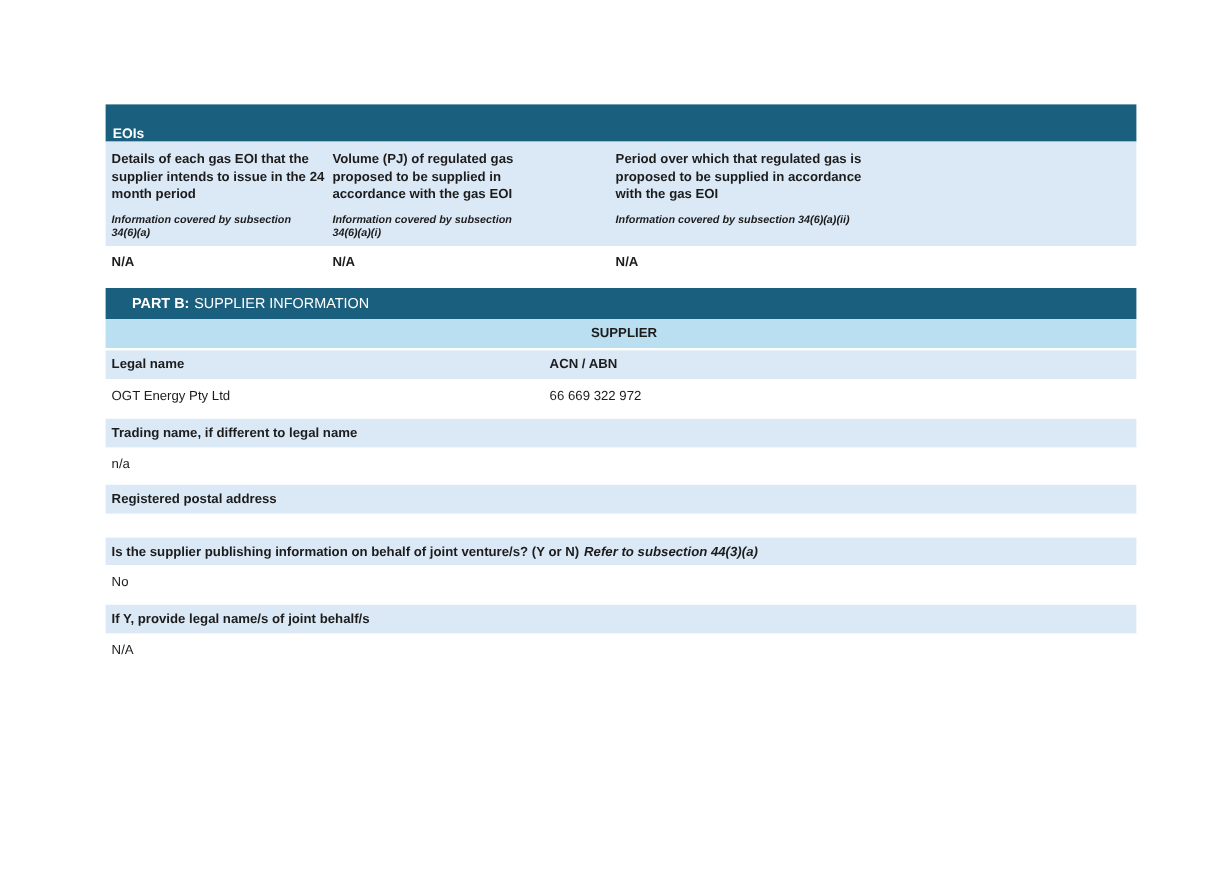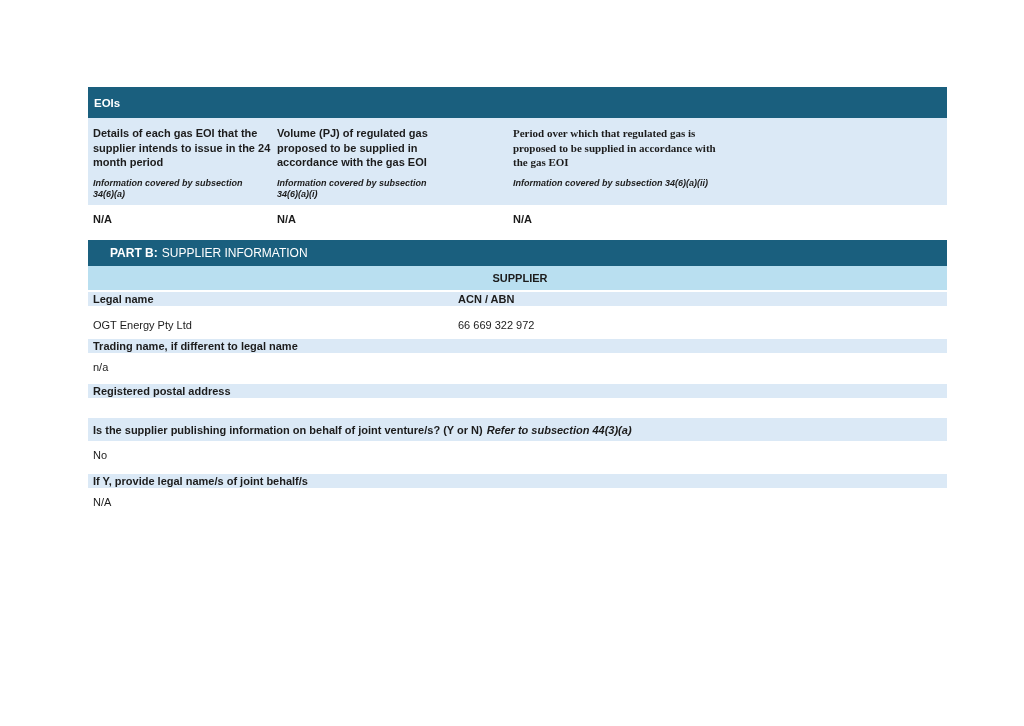--- a/index.html
+++ b/index.html
@@ -6,47 +6,47 @@
   body{
     width:1024px;height:726px;background:#ffffff;overflow:hidden;
     font-family:"Liberation Sans",sans-serif;color:#1c1c1c;
   }
   .doc{position:relative;width:859px;margin:87px 0 0 88px;}
   
   .teal-bar{
     background:#1A5F7E;color:#ffffff;display:flex;align-items:center;
     padding-left:6px;box-sizing:border-box;
   }
-  .eoi-bar{height:31px;font-size:11.5px;font-weight:700;}
+  .eoi-bar{height:31px;font-size:11.5px;font-weight:700;align-items:flex-end;}
   .partb-bar{height:26px;font-size:12px;}
   .partb-bar .b{font-weight:700;margin-left:16px;}
   .partb-bar .r{font-weight:400;margin-left:4px;}
   
   .eoi-head{
     background:#DBE9F6;display:flex;height:87px;box-sizing:border-box;
     padding:8px 0 0 5px;
   }
   .eoi-vals{
     background:#ffffff;display:flex;height:35px;box-sizing:border-box;
     padding:8px 0 0 5px;font-weight:700;font-size:11px;
   }
   .col1{width:184px;box-sizing:border-box;}
   .col2{width:236px;box-sizing:border-box;}
   .col3{flex:1;box-sizing:border-box;}
   .eoi-title{font-weight:700;font-size:11px;line-height:14.5px;}
   .col1 .eoi-title{max-width:178px;}
   .col2 .eoi-title{max-width:170px;}
-  .col3 .eoi-title{max-width:206px;font-family:Liberation Serif, serif;}
+  .col3 .eoi-title{max-width:206px;}
   .eoi-note{font-weight:700;font-style:italic;font-size:9px;line-height:11px;margin-top:8px;}
   .col1 .eoi-note,.col2 .eoi-note{max-width:158px;}
   
-  .row{box-sizing:border-box;align-items:center;}
+  .row{box-sizing:border-box;}
   .row-cyan{background:#B9DFF0;height:24px;display:flex;align-items:center;
     padding-left:5px;font-weight:700;font-size:11px;justify-content:center;}
-  .row-blue{background:#DBE9F6;height:14px;display:flex;align-items:center;
+  .row-blue{background:#DBE9F6;height:24px;display:flex;align-items:center;
     padding-left:5px;font-weight:700;font-size:11px;}
   .row-blue .it{font-style:italic;margin-left:4px;}
   .row-val{background:#ffffff;padding:8px 0 0 5px;font-size:11px;font-weight:400;}
   .lcol{width:365px;box-sizing:border-box;}
   .rcol{flex:1;}
   .row-val.cols{display:flex;}
   .sp2{height:2px;} .sp4{height:4px;} .sp20{height:20px;} .sp7{height:7px;}
   .h29{height:29px;} .h27{height:27px;} .h26{height:26px;}
 </style>
 </head>

